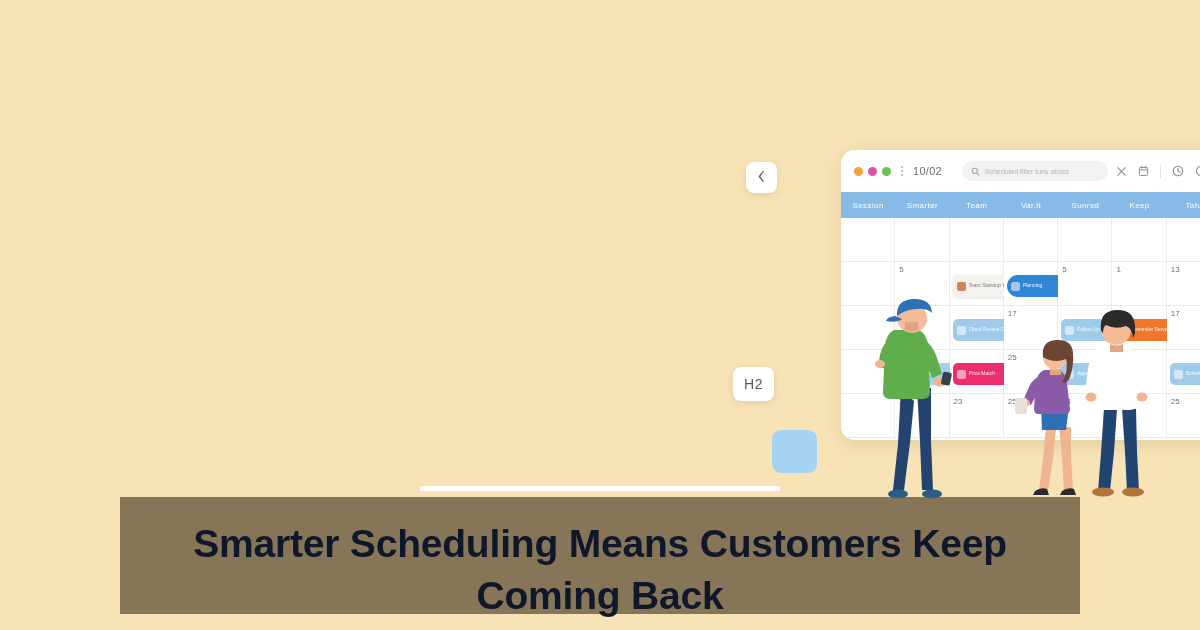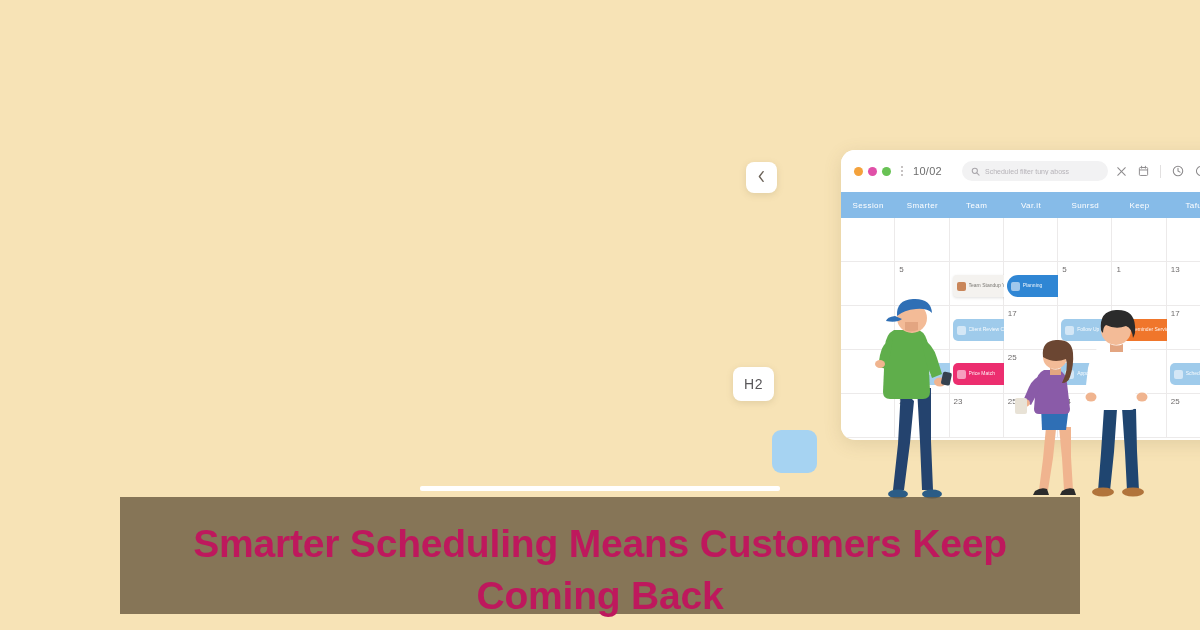--- a/index.html
+++ b/index.html
@@ -234,21 +234,21 @@
     display: flex;
     align-items: center;
     justify-content: center;
     padding: 4px 26px;
   }
   .title-band h1 {
     font-family: "Liberation Sans", sans-serif;
     font-weight: 700;
     font-size: 39px;
     line-height: 1.32;
-    color: #be185d;
+    color: #0f172a;
     text-align: center;
     letter-spacing: -.2px;
     margin-top: 28px;
   }
 </style>
 </head>
 <body>
 
 <div class="stage">
 

